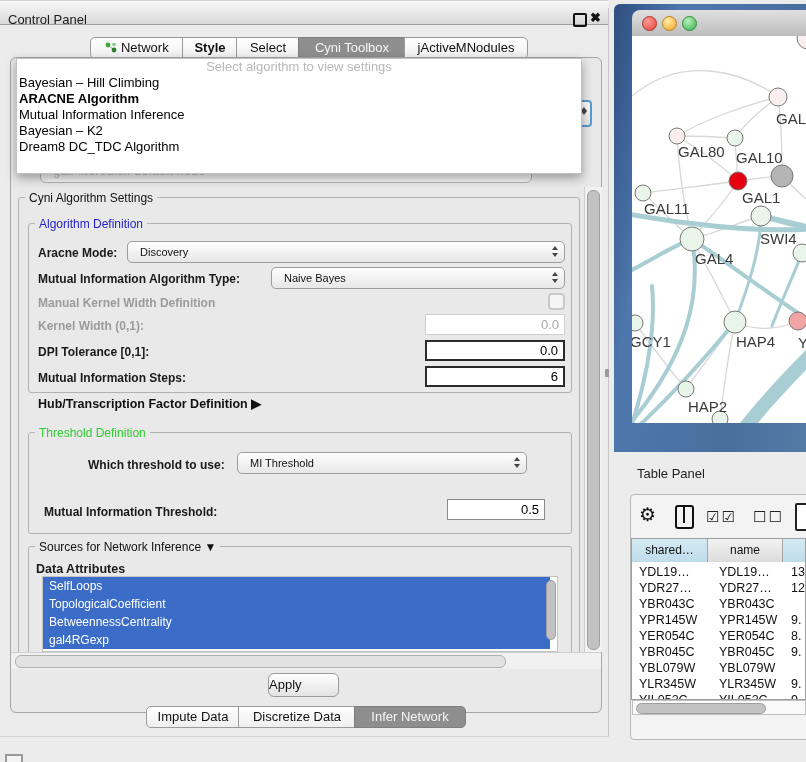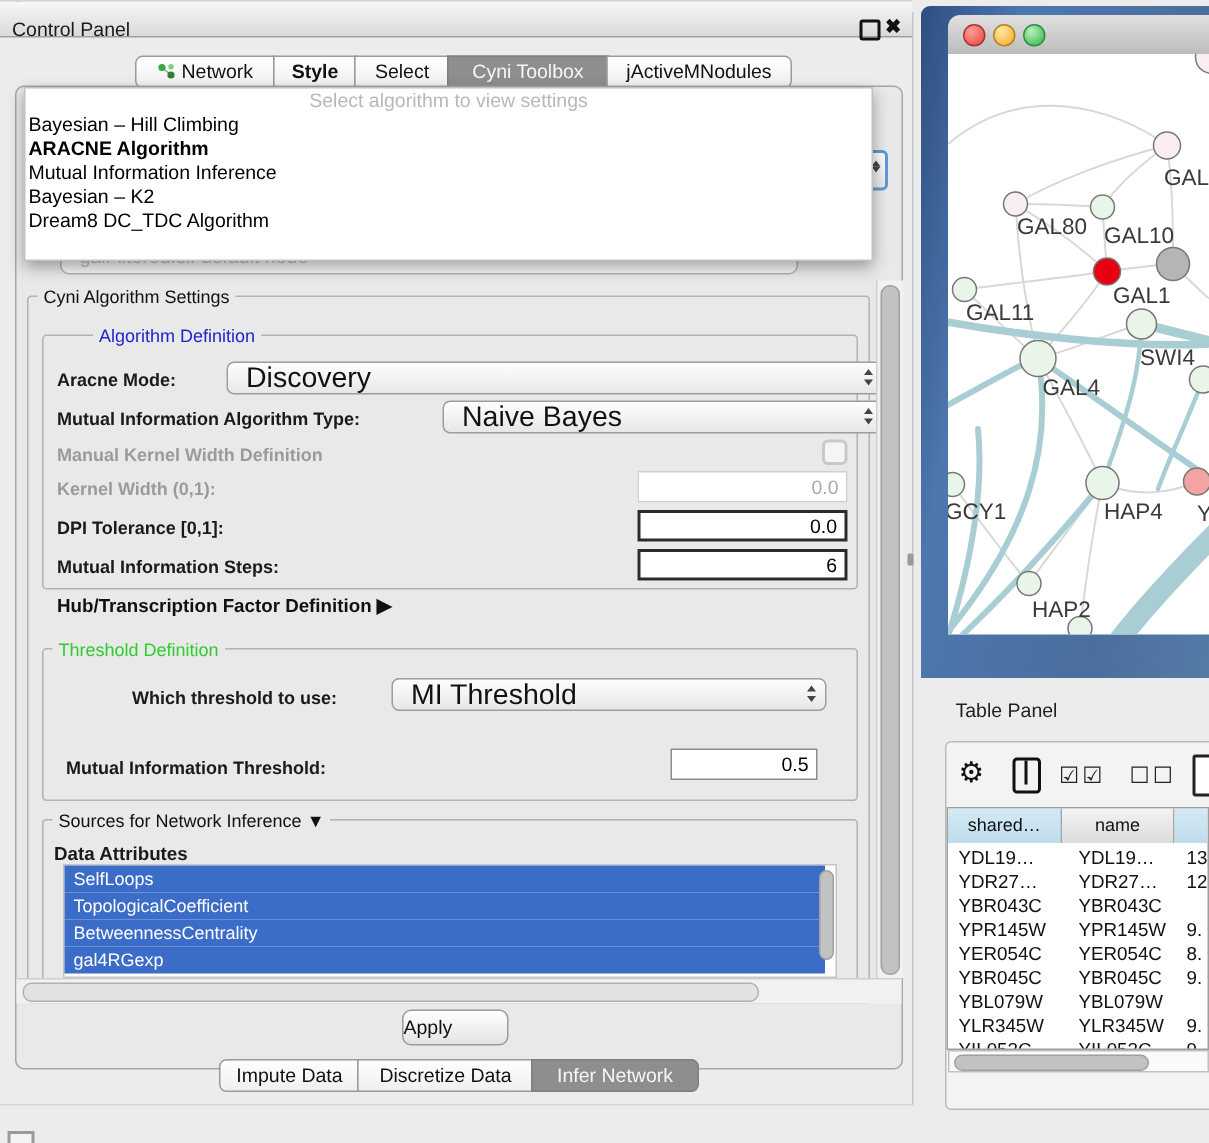--- a/index.html
+++ b/index.html
@@ -21,23 +21,23 @@
   .seg.last{border-radius:0 5px 5px 0;}
   .main-panel{left:10px;top:57px;width:590px;height:654px;background:#e9e9e9;
     border:1px solid #a6a6a6;border-radius:6px;}
   
   .dd{left:16px;top:58px;width:564px;height:114px;background:#ffffff;
       border:1px solid #c2c2c2;box-shadow:0 4px 10px rgba(0,0,0,.35);z-index:50;}
   .dd-ph{height:16px;line-height:16px;text-align:center;color:#b8b8b8;font-size:13px;}
   .dd-item{height:16px;line-height:16px;padding-left:2px;font-size:13px;color:#000;}
   .dd-item.bold{font-weight:bold;}
   
-  .combo{position:absolute;height:22px;line-height:21px;font-size:19px;padding-left:12px;
+  .combo{position:absolute;height:22px;line-height:21px;font-size:11px;padding-left:12px;
      background:linear-gradient(#fefefe,#e7e7e7);border:1px solid #9d9d9d;border-radius:5px;
-     box-sizing:border-box;margin-left:24px;}
+     box-sizing:border-box;}
   .combo .stp{position:absolute;right:6px;top:4px;}
   .tri-u{width:0;height:0;border-left:3.5px solid transparent;border-right:3.5px solid transparent;
      border-bottom:4px solid #444;margin-bottom:2.5px;}
   .tri-d{width:0;height:0;border-left:3.5px solid transparent;border-right:3.5px solid transparent;
      border-top:4px solid #444;}
   
   .grp{position:absolute;border:1px solid #b2b2b2;border-radius:3px;}
   .grp-title{position:absolute;top:-7px;left:6px;background:#e9e9e9;padding:0 4px;
      font-size:12px;white-space:nowrap;}
   .lbl{position:absolute;font-size:12px;font-weight:bold;color:#1a1a1a;white-space:nowrap;}
@@ -122,21 +122,21 @@
     <div class="dd-item">Mutual Information Inference</div>
     <div class="dd-item">Bayesian – K2</div>
     <div class="dd-item">Dream8 DC_TDC Algorithm</div>
   </div>
 
   <div class="grp" style="left:18px;top:197px;width:560px;height:470px;">
     <span class="grp-title" style="color:#111;">Cyni Algorithm Settings</span>
   </div>
 
   <div class="grp" style="left:28px;top:223px;width:542px;height:168px;">
-    <span class="grp-title" style="color:var(--group-title-blue,#2222cc);margin-left:27px;">Algorithm Definition</span>
+    <span class="grp-title" style="color:var(--group-title-blue,#2222cc);">Algorithm Definition</span>
   </div>
 
   <span class="lbl" style="left:38px;top:246px;">Aracne Mode:</span>
   <div class="combo" style="left:127px;top:241px;width:438px;">
     <span>Discovery</span>
     <span class="stp">
         <span class="tri-u" style="display:block"></span>
         <span class="tri-d" style="display:block"></span>
       </span>
   </div>

